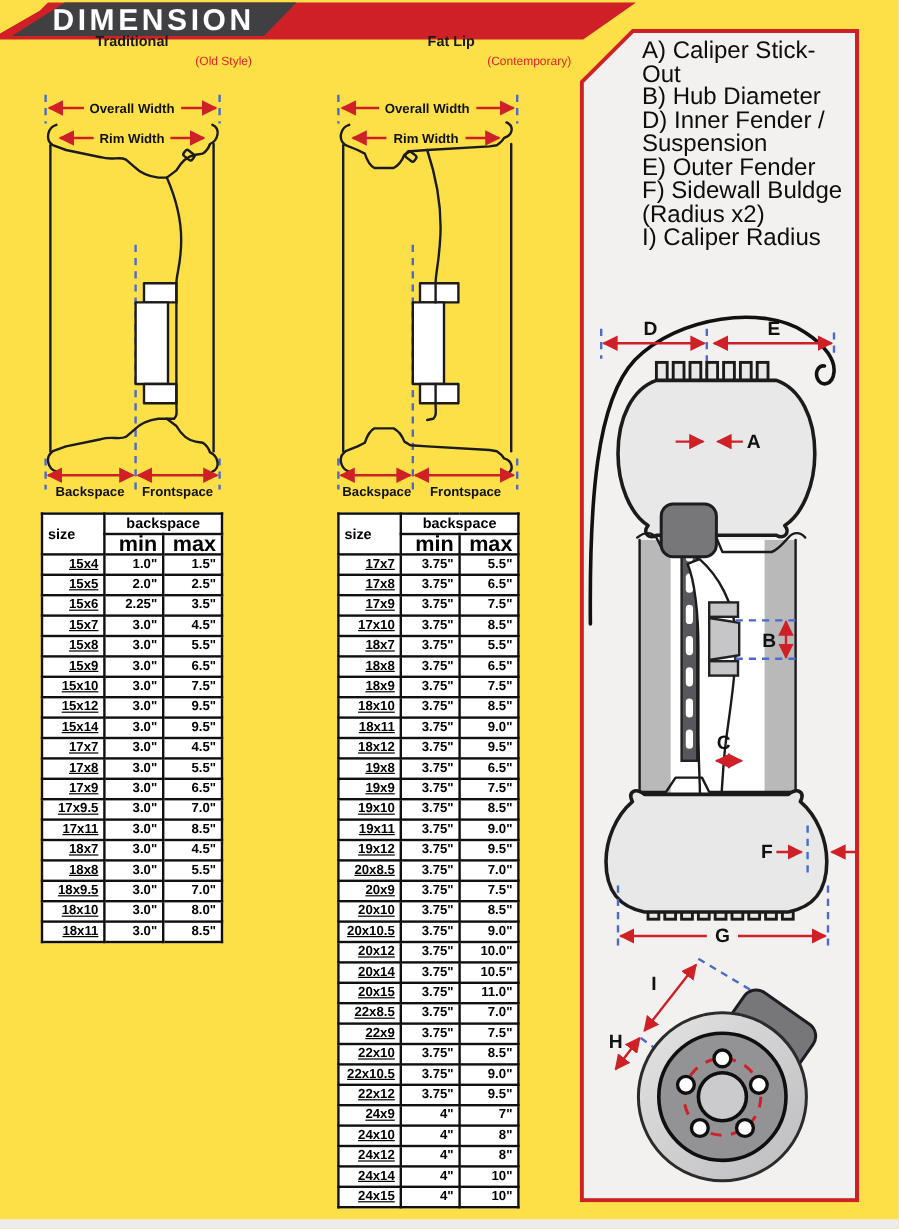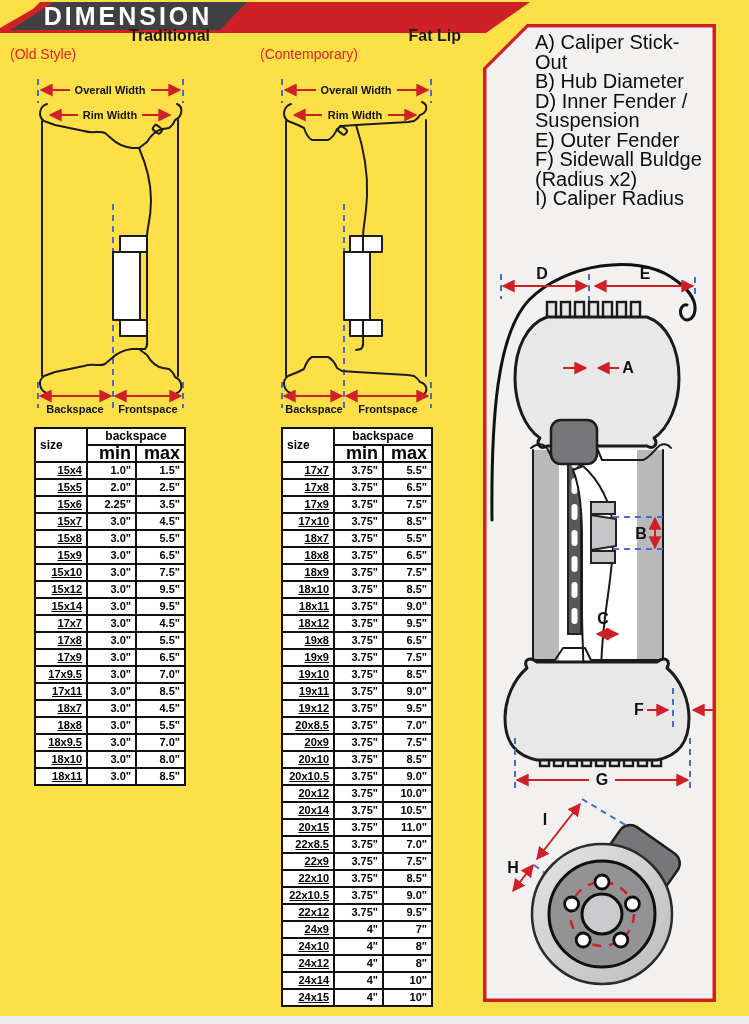--- a/index.html
+++ b/index.html
@@ -6,22 +6,22 @@
     --red:#d02027; --red-text:#e32228; --banner-dark:#404042; --blue-dash:#4a6bcd;
     --panel-bg:#f2f1f0; --line-black:#1b1b1b; --tire-grey:#e9e8e8; --barrel-grey:#b9b9ba;
     --caliper-grey:#77777a; --rotor-dark:#58585c; --hub-grey:#c6c6c8;
   }
   *{margin:0;padding:0;box-sizing:border-box;}
   html,body{background:#e9e9e9;}
   .page{position:relative;width:749px;height:1024px;background:#fde047;overflow:hidden;
         font-family:"Liberation Sans",sans-serif;}
   .banner-svg{position:absolute;left:0;top:0;}
   .banner-text{font:bold 25px "Liberation Sans",sans-serif;fill:#ffffff;letter-spacing:3px;}
-  .col-title{position:absolute;width:200px;text-align:right;font-size:16px;font-weight:bold;color:#1a1a1a;}
-  .col-sub{position:absolute;width:200px;text-align:left;font-size:14px;color:var(--red-text);}
+  .col-title{position:absolute;width:200px;text-align:center;font-size:12px;font-weight:bold;color:#1a1a1a;}
+  .col-sub{position:absolute;width:200px;text-align:right;font-size:10px;color:var(--red-text);}
   .diagram{position:absolute;}
   
   .wline{stroke:var(--line-black);stroke-width:2;fill:none;stroke-linejoin:round;stroke-linecap:round;}
   .wfill{stroke:var(--line-black);stroke-width:2;fill:#ffffff;stroke-linejoin:round;}
   .bdash{stroke:var(--blue-dash);stroke-width:2;stroke-dasharray:6 5;fill:none;}
   .rline{stroke:var(--red);stroke-width:2;fill:none;}
   .mfill{fill:var(--red);}
   .slab{font:600 11px "Liberation Sans",sans-serif;fill:#111;text-anchor:middle;}
   .sbig{font:600 16px "Liberation Sans",sans-serif;fill:#111;text-anchor:middle;}
   .fender{stroke:#111;stroke-width:3;fill:none;stroke-linecap:round;}
@@ -201,22 +201,22 @@
           <td class="c-val">8.0"</td>
         </tr>
         <tr>
           <td class="c-size">18x11</td>
           <td class="c-val">3.0"</td>
           <td class="c-val">8.5"</td>
         </tr>
       </tbody>
     </table>
 
-  <div class="col-title" style="left:261px;top:27px;">Fat Lip</div>
-  <div class="col-sub" style="left:260px;top:46px;">(Contemporary)</div>
+  <div class="col-title" style="left:276px;top:27px;">Fat Lip</div>
+  <div class="col-sub" style="left:276px;top:46px;">(Contemporary)</div>
 
   <svg class="diagram" style="left:268px;top:76px;" width="220" height="345" viewBox="0 0 220 345">
     <defs>
       <marker id="arrF" viewBox="0 0 10 10" refX="9" refY="5" markerWidth="6.5" markerHeight="6.5" orient="auto-start-reverse">
         <path d="M0,0 L10,5 L0,10 z" class="mfill"></path>
       </marker>
     </defs>
     <line class="bdash" x1="14" y1="3" x2="14" y2="27"></line>
     <line class="bdash" x1="163" y1="3" x2="163" y2="27"></line>
     <line class="bdash" x1="76" y1="128" x2="76" y2="332"></line>

